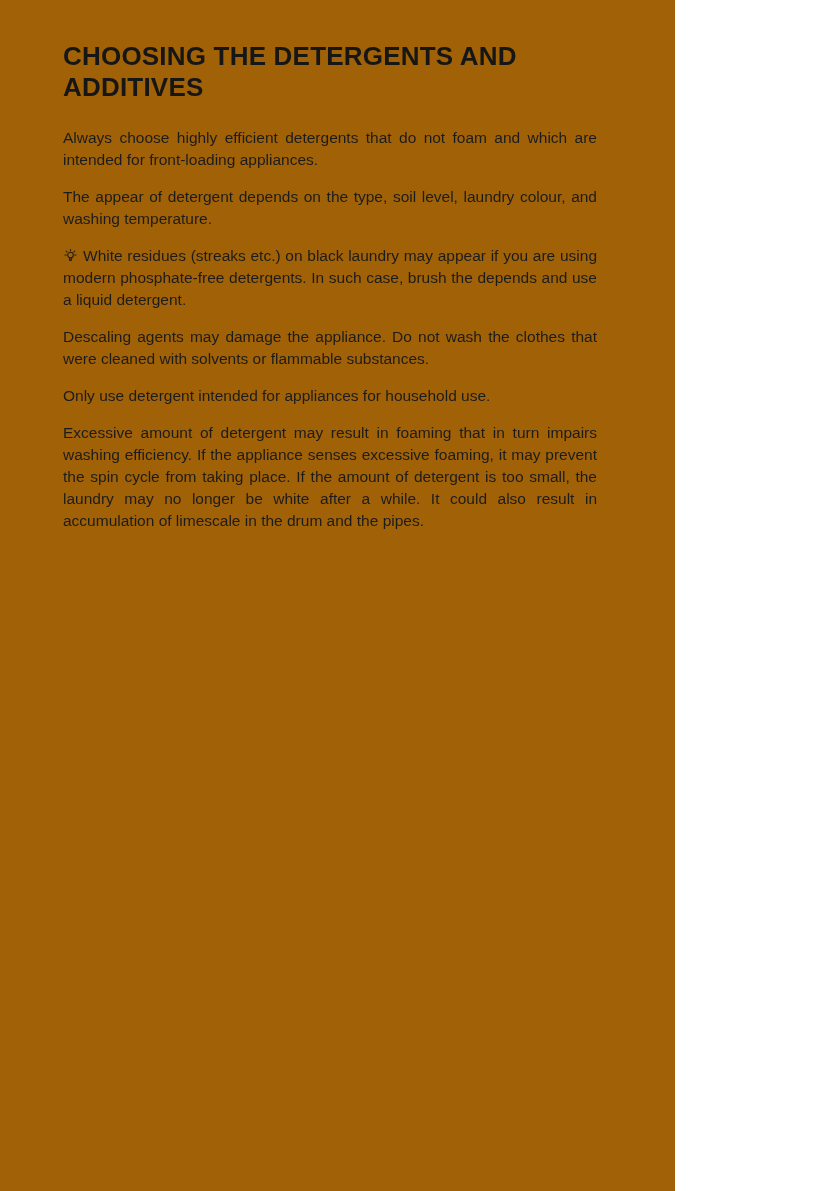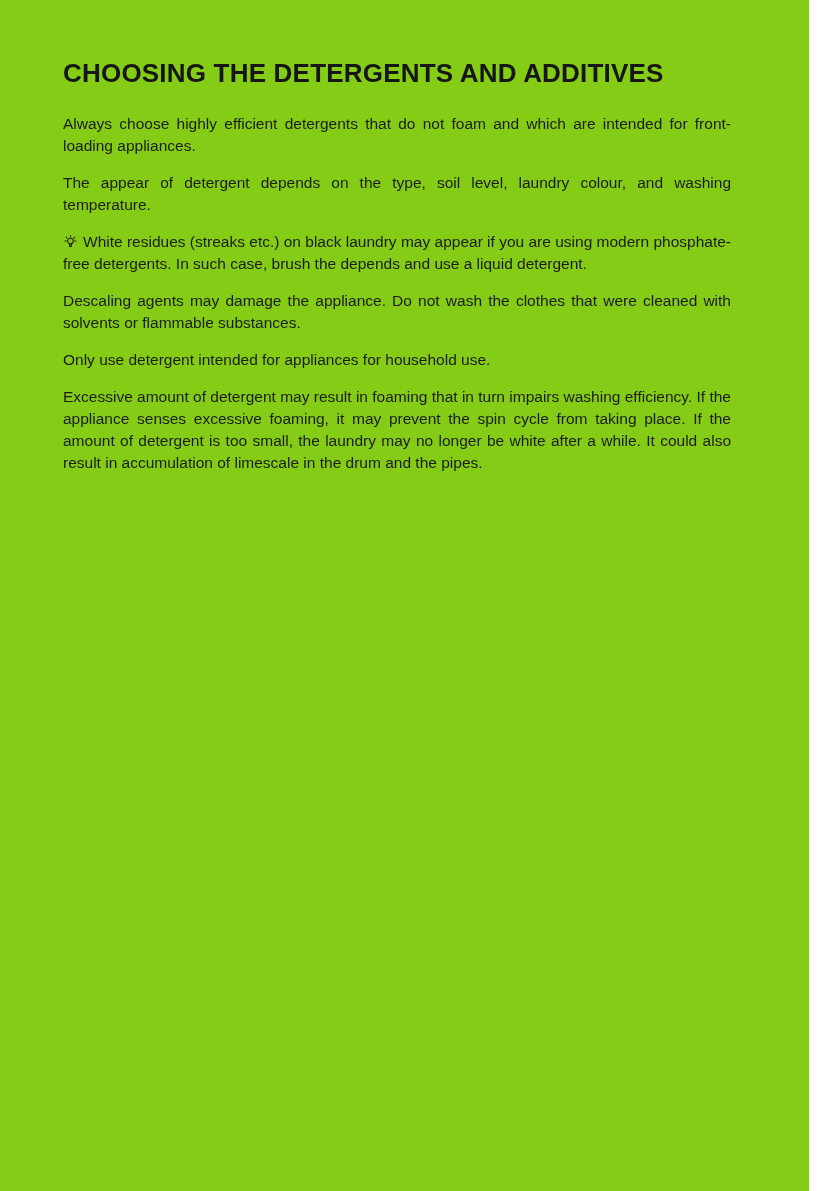--- a/index.html
+++ b/index.html
@@ -9,24 +9,24 @@
   }
   body {
     width: 839px;
     height: 1191px;
     font-family: "Liberation Sans", "DejaVu Sans", sans-serif;
     color: #1c1c1c;
     -webkit-font-smoothing: antialiased;
   }
   .page {
     box-sizing: border-box;
-    width: 809px;
+    width: 675px;
     height: 1191px;
-    padding: 58px 62px 40px 63px;
-    background: #84cc16;
+    padding: 41px 62px 40px 63px;
+    background: #a16207;
   }
   h1.doc-title {
     margin: 0 0 24px 0;
     font-size: 26px;
     font-weight: 700;
     letter-spacing: 0.2px;
     color: #161616;
     font-family: "Liberation Sans", sans-serif;
   }
   p.para {

